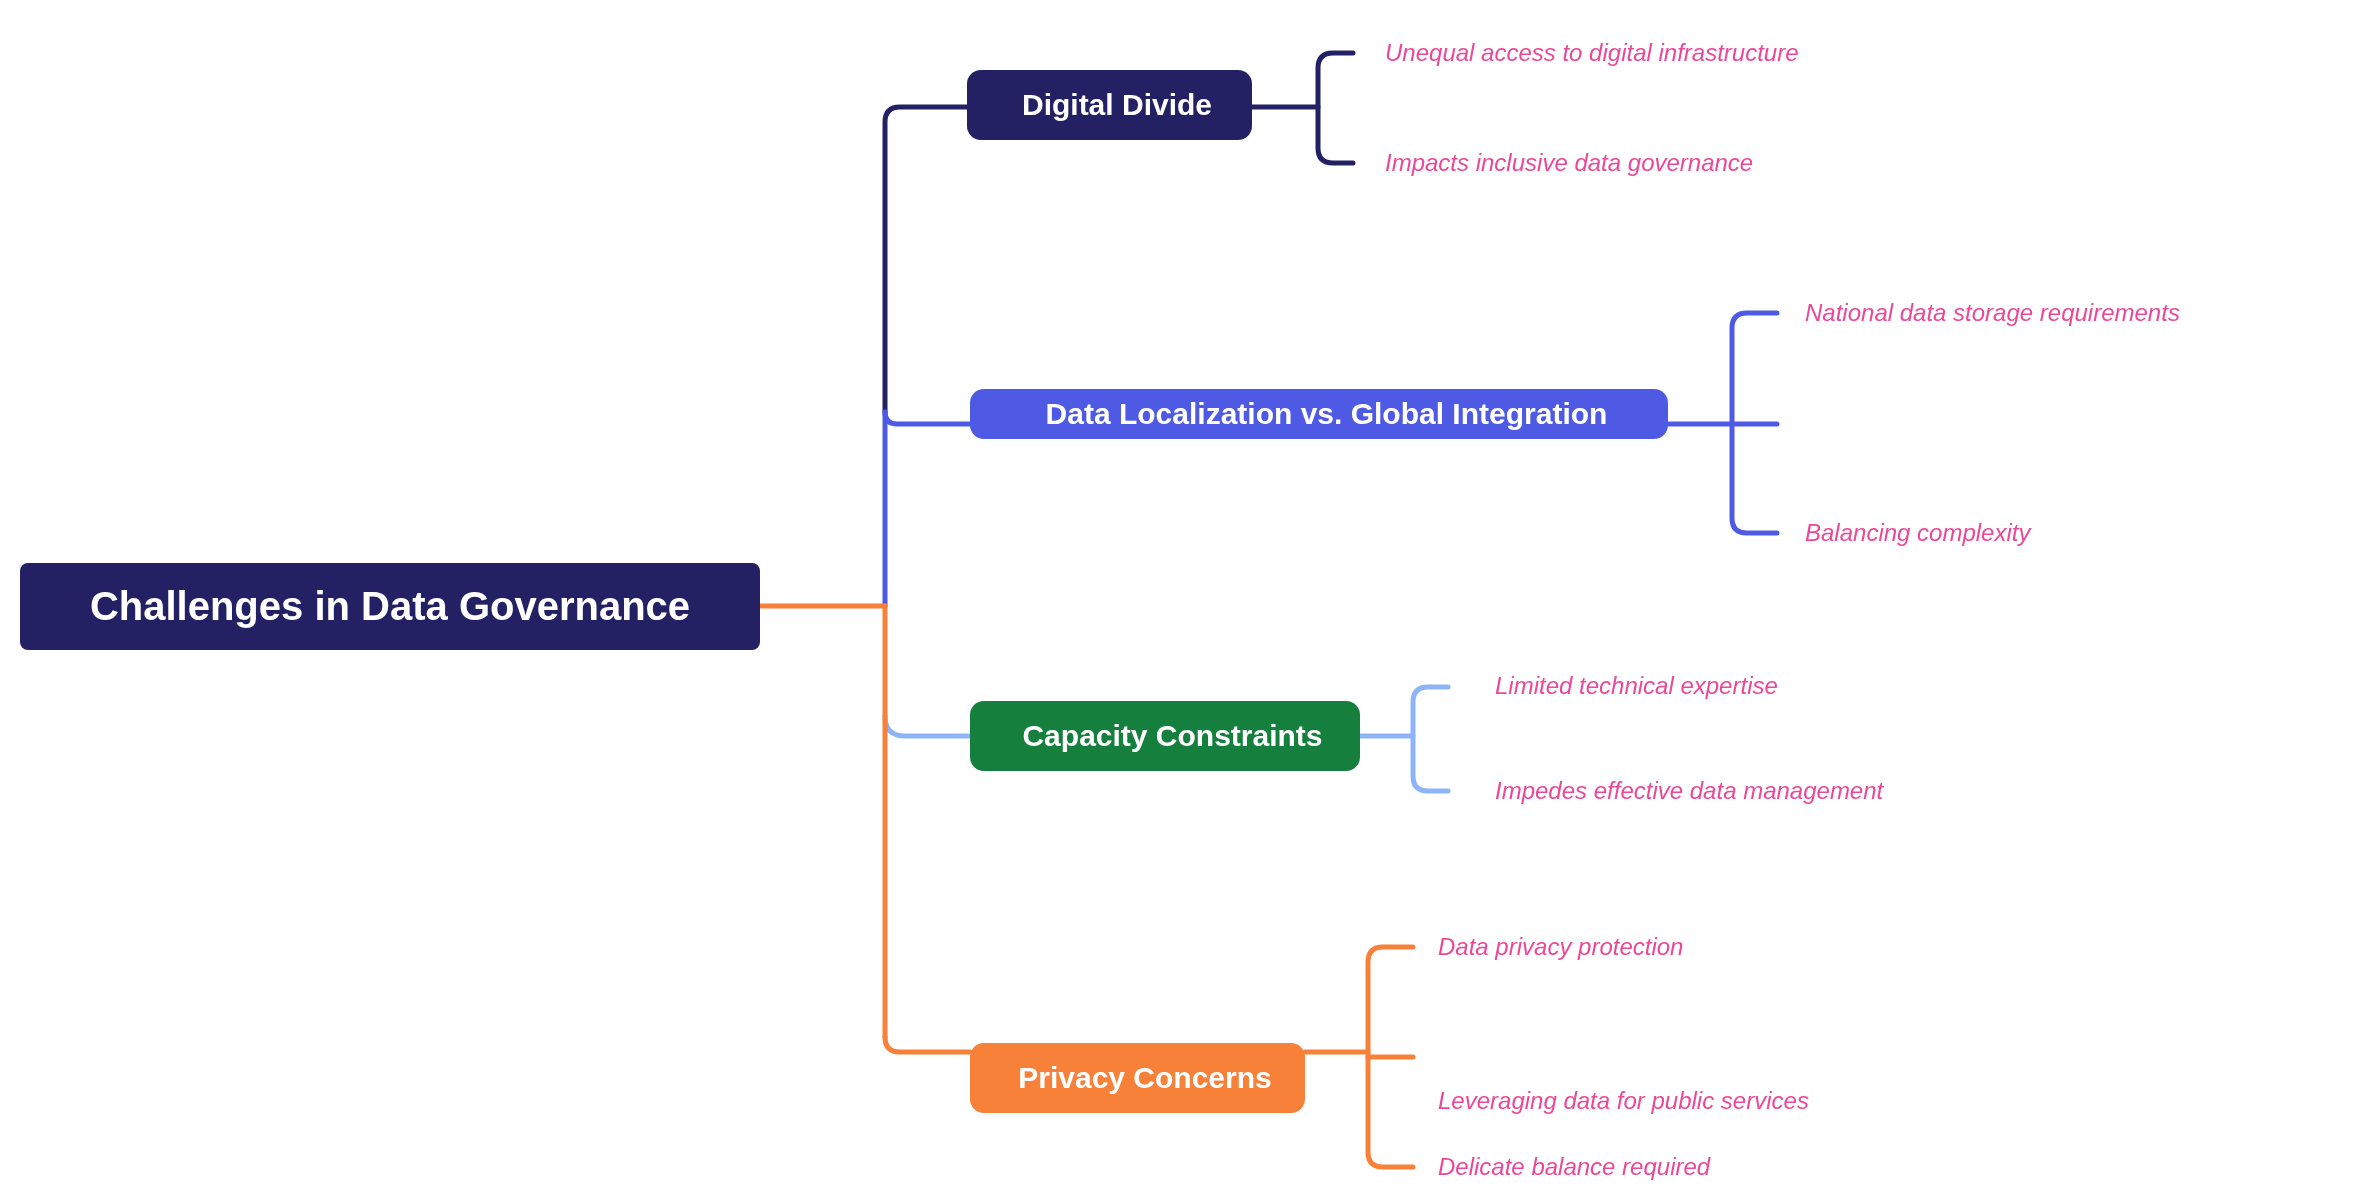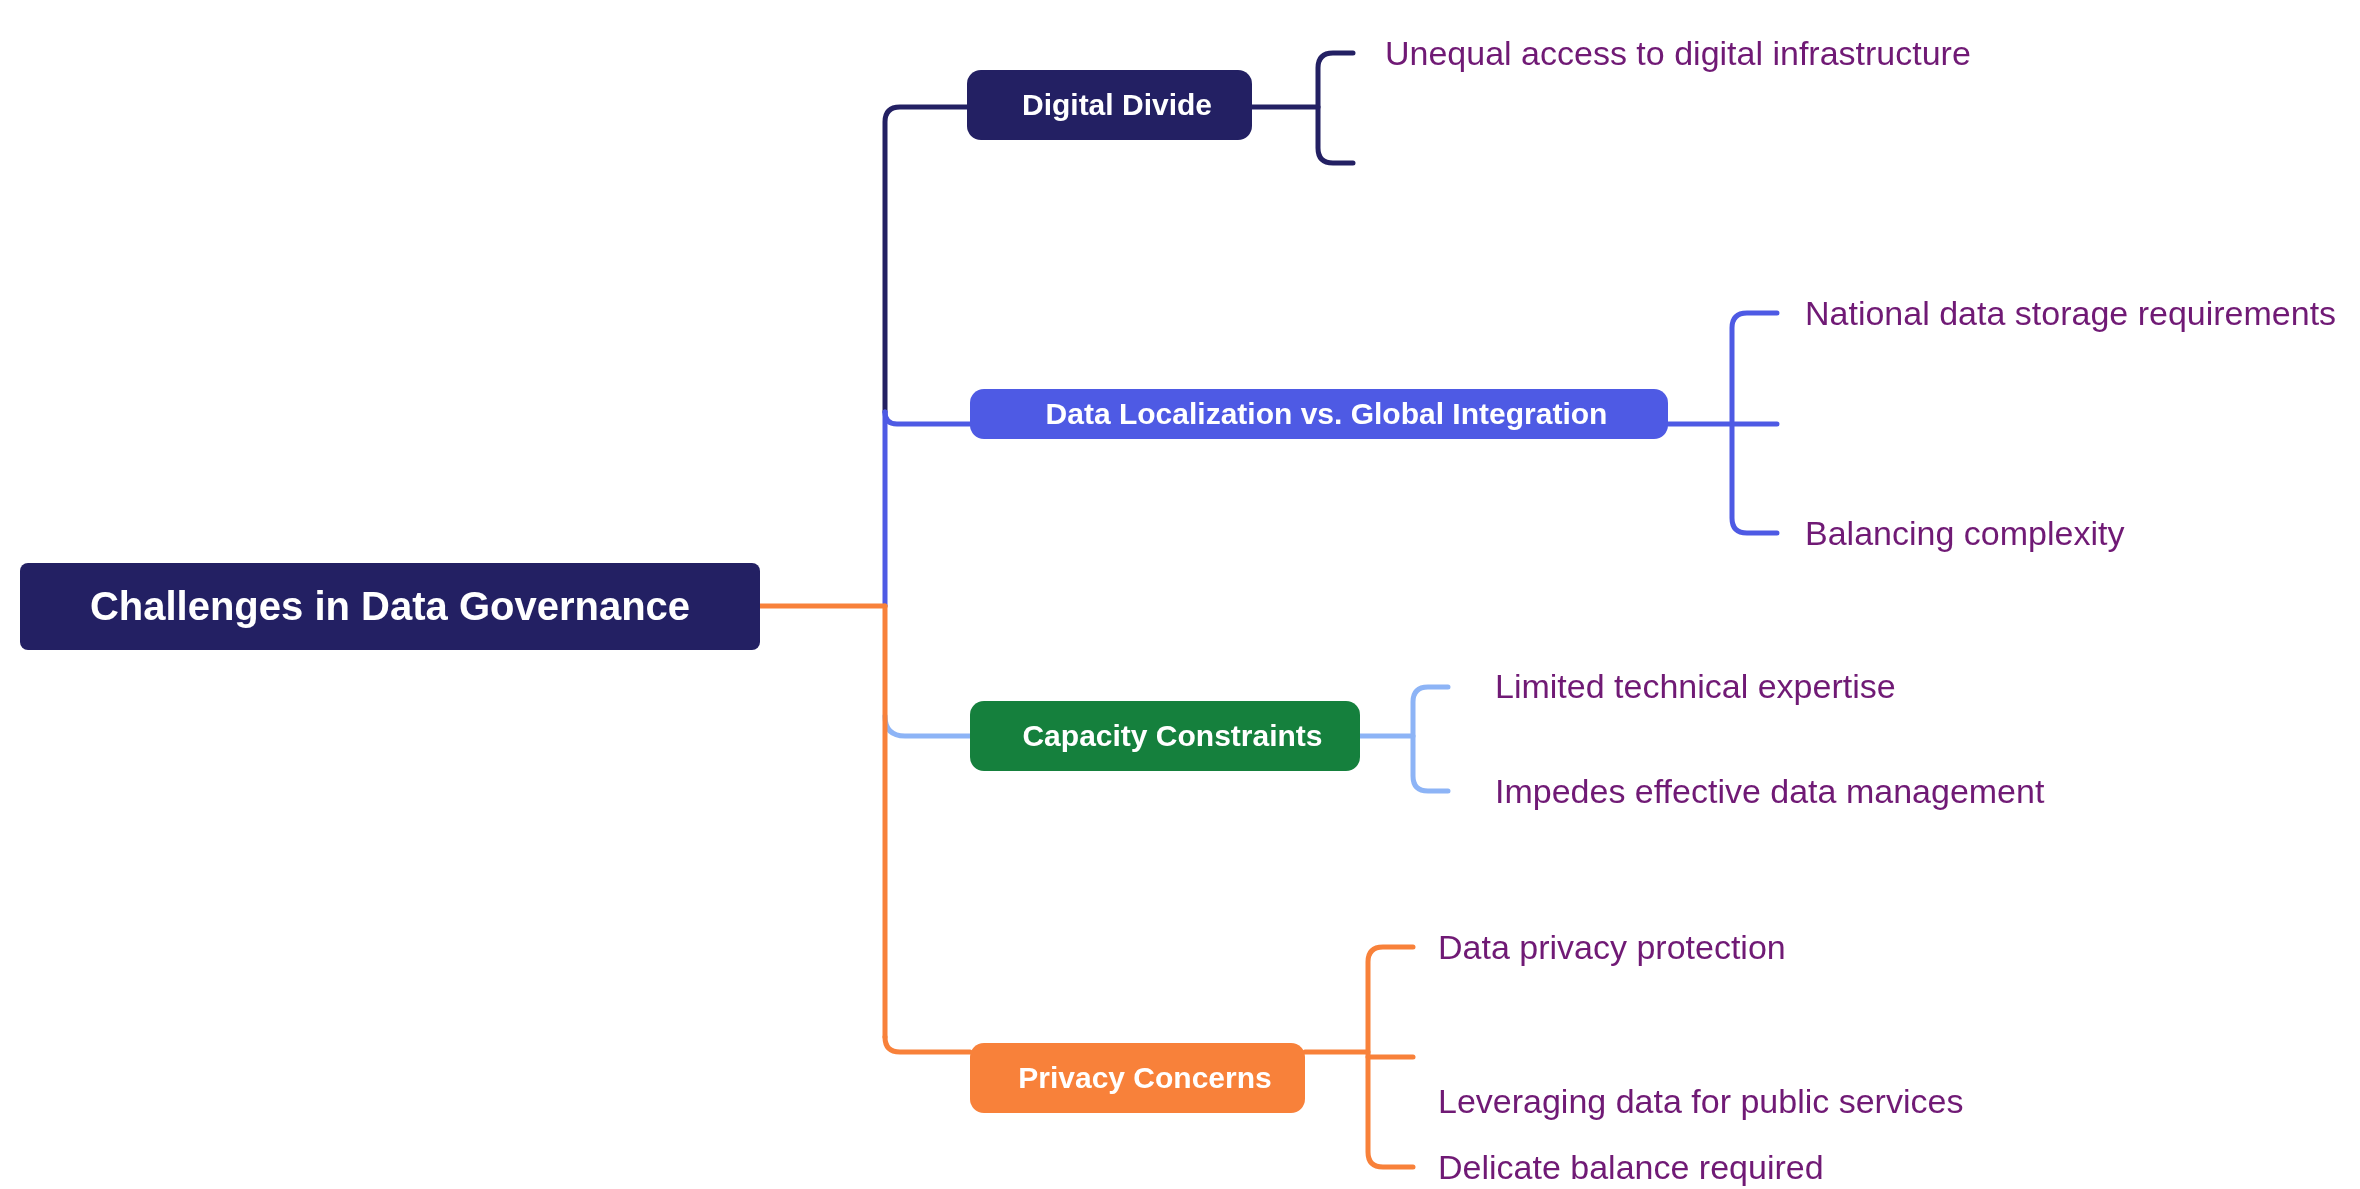--- a/index.html
+++ b/index.html
@@ -46,24 +46,25 @@
   .node.branch { font-size: 30px; padding-left: 15px; }
   .bg-navy   { background: #232063; }
   .bg-blue   { background: #4e5ae4; }
   .bg-lblue  { background: #15803d; }
   .bg-orange { background: #f8813a; }
 
   .leaf {
     position: absolute;
     height: 40px;
     line-height: 40px;
-    font-size: 34px;
-    color: #701a75;
+    font-size: 24px;
+    color: #ec4899;
     white-space: nowrap;
     cursor: pointer;
+    font-style: italic;
   }
 </style>
 </head>
 <body>
 
 <div class="canvas">
 
   <svg class="links" viewBox="0 0 2360 1189" xmlns="http://www.w3.org/2000/svg">
 
     <path class="stroke-navy" d="M 970 107 H 900 Q 885 107 885 122 V 412"></path>
@@ -101,20 +102,21 @@
 
   <div class="node branch bg-lblue" style="left:970px; top:701px; width:390px; height:70px;">
     <span>Capacity Constraints</span>
   </div>
 
   <div class="node branch bg-orange" style="left:970px; top:1016px; width:335px; height:70px;margin-top:27px;">
     <span>Privacy Concerns</span>
   </div>
 
   <div class="leaf" style="left:1385px; top:33px;">Unequal access to digital infrastructure</div>
+  <div class="leaf" style="left:1385px; top:143px;">Impacts inclusive data governance</div>
 
   <div class="leaf" style="left:1805px; top:293px;">National data storage requirements</div>
   <div class="leaf" style="left:1805px; top:513px;">Balancing complexity</div>
 
   <div class="leaf" style="left:1495px; top:666px;">Limited technical expertise</div>
   <div class="leaf" style="left:1495px; top:771px;">Impedes effective data management</div>
 
   <div class="leaf" style="left:1438px; top:927px;">Data privacy protection</div>
   <div class="leaf" style="left:1438px; top:1037px;margin-top:44px;">Leveraging data for public services</div>
   <div class="leaf" style="left:1438px; top:1147px;">Delicate balance required</div>

